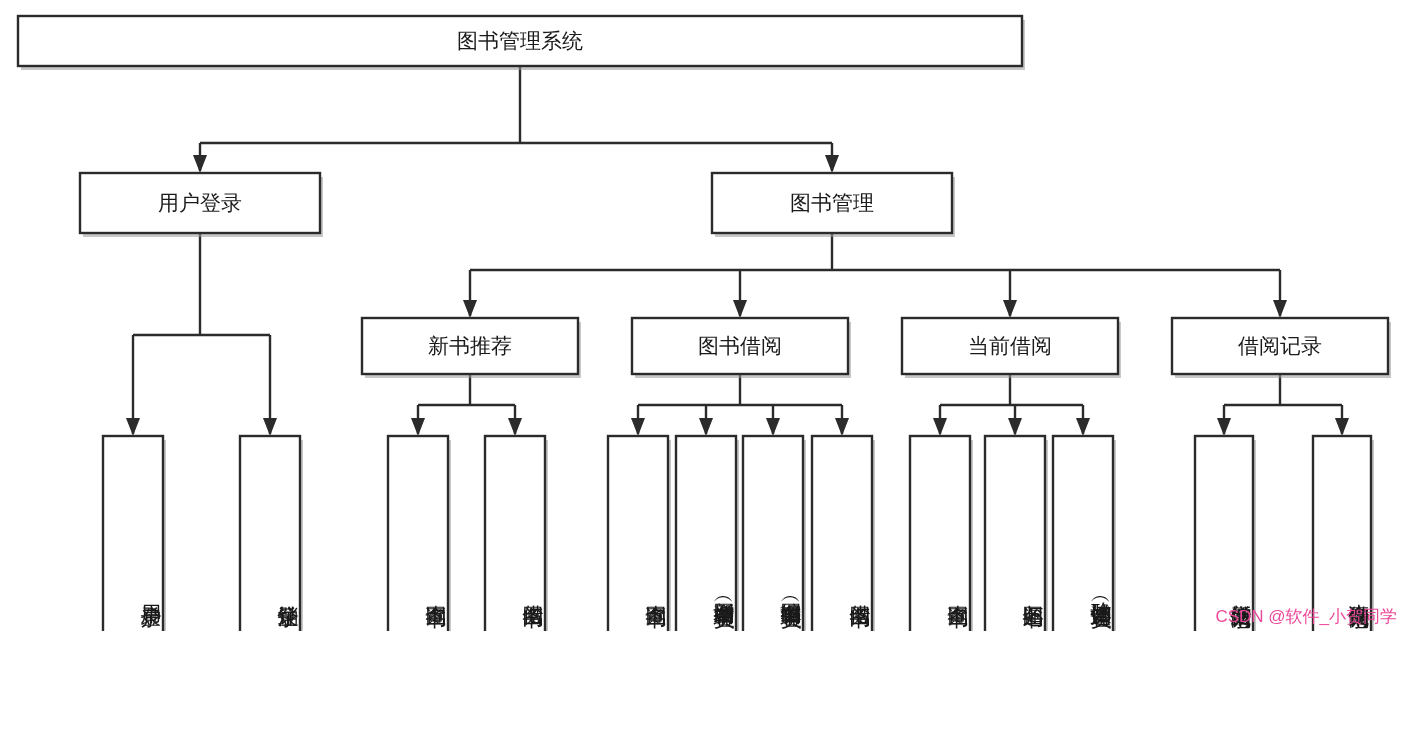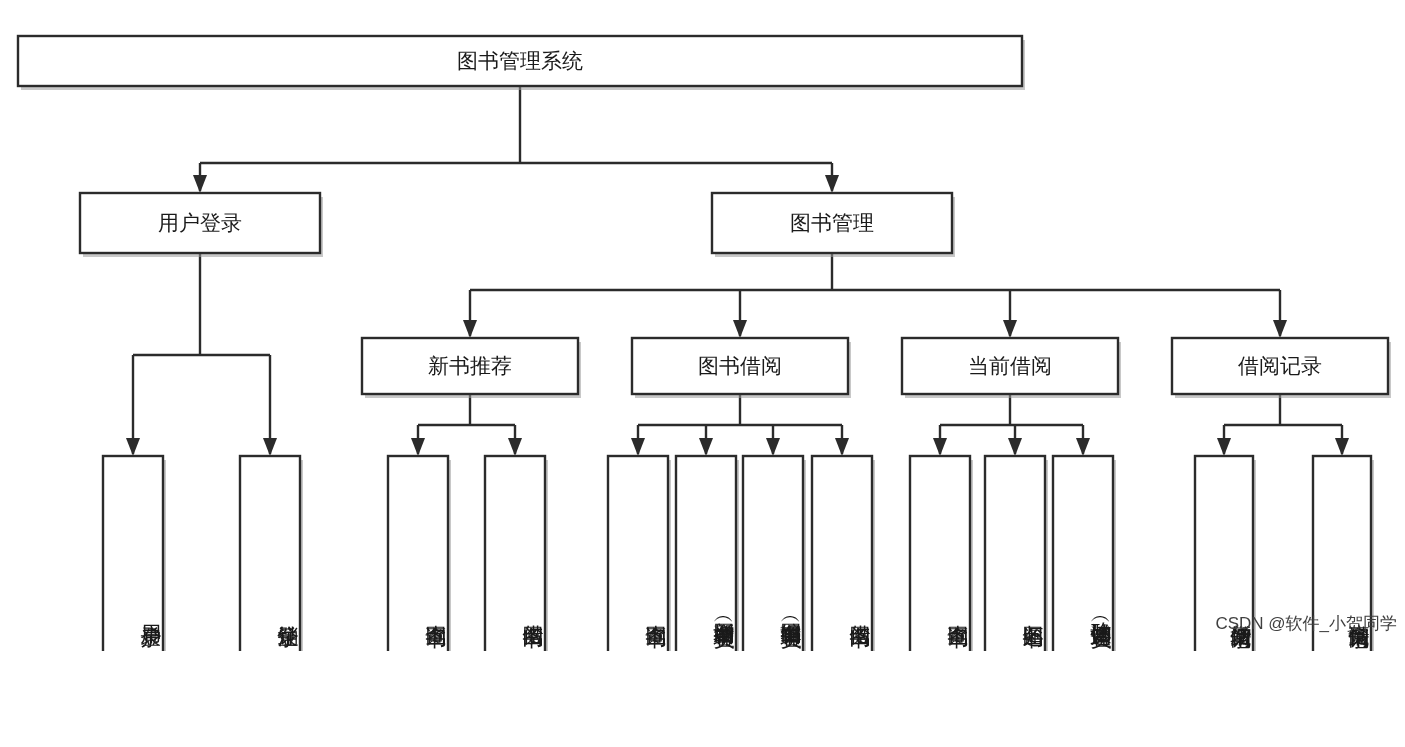--- a/index.html
+++ b/index.html
@@ -10,21 +10,20 @@
   }
   body {
     font-family: "Liberation Sans", "DejaVu Sans", sans-serif;
   }
   #diagram-root {
     position: relative;
     width: 1405px;
     height: 631px;
     background: #ffffff;
     overflow: hidden;
-    margin-top: 20px;
   }
   svg.diagram-canvas {
     position: absolute;
     left: 0;
     top: 0;
     width: 1405px;
     height: 747px;
     display: block;
   }
   .node-box {
@@ -65,22 +64,22 @@
     white-space: nowrap;
     display: flex;
     align-items: flex-start;
     justify-content: center;
     pointer-events: none;
     user-select: none;
   }
   .watermark {
     position: absolute;
     right: 8px;
-    bottom: 16px;
-    color: #404040;
+    bottom: 3px;
+    color: #ec4899;
     font-size: 17px;
     font-family: "Liberation Sans", "DejaVu Sans", sans-serif;
     white-space: nowrap;
     user-select: none;
   }
 </style>
 </head>
 <body>
 
 <div id="diagram-root">

